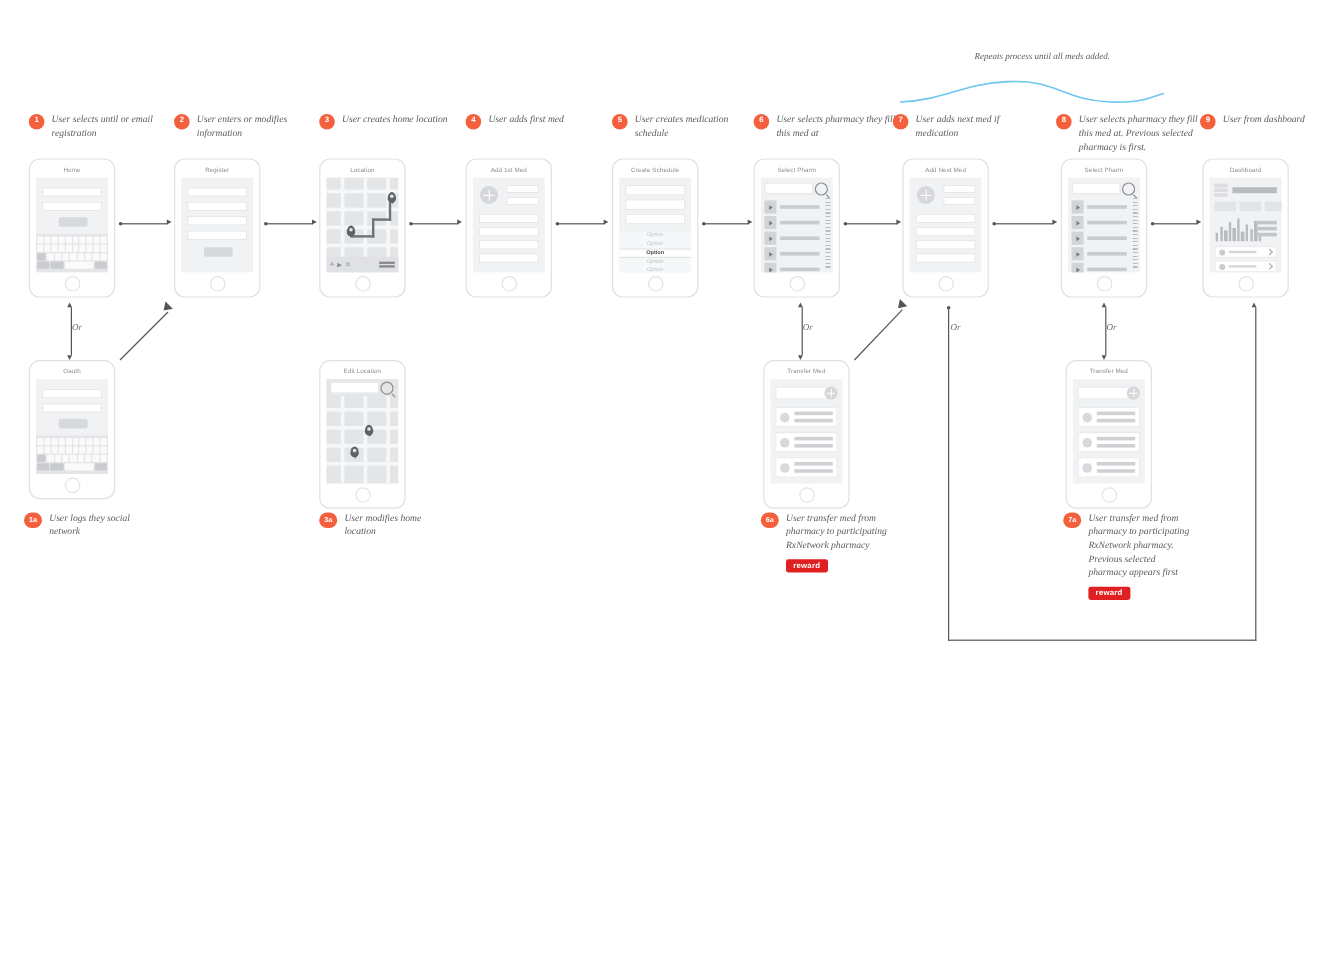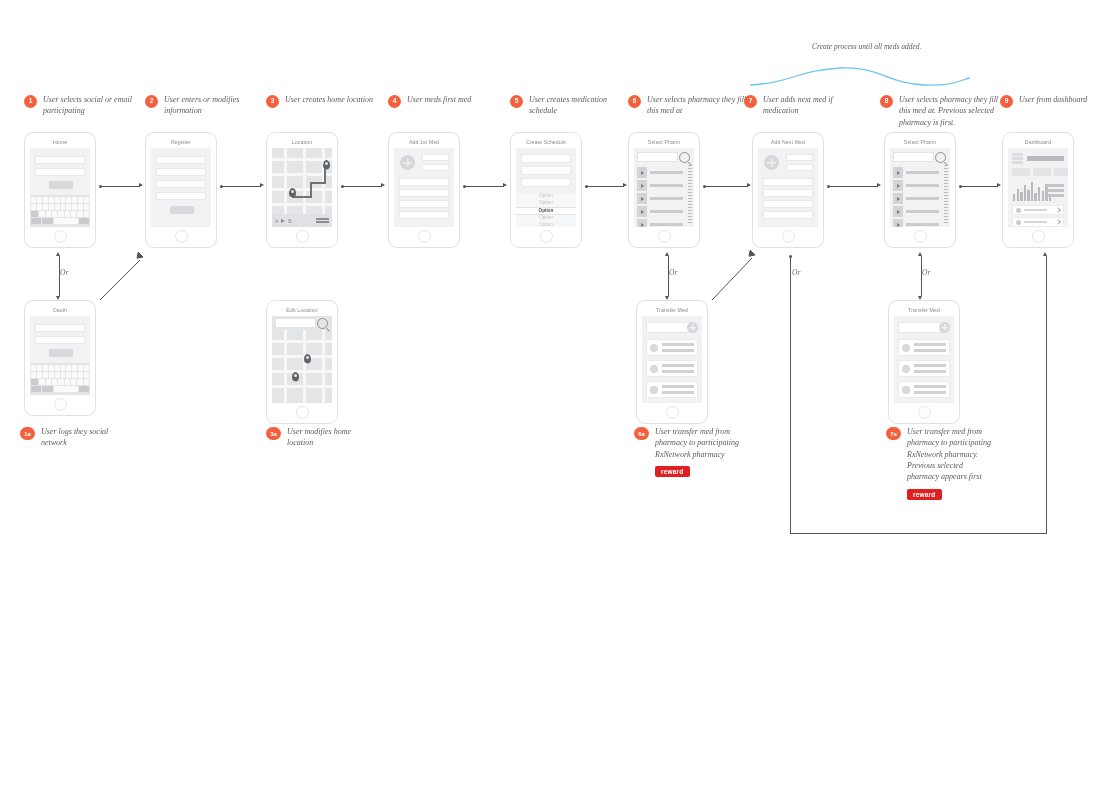--- a/index.html
+++ b/index.html
@@ -97,39 +97,39 @@
   .brace-txt{position:absolute;font-family:"Liberation Serif",serif;font-style:italic;
     font-size:7.5px;color:#5b5b5b;}
 </style>
 </head>
 <body>
 
 <div id="canvas">
     <div class="step" style="left:24px;top:94px;width:120px;">
       <div class="step-num">1</div>
       <div>
-        <div class="step-txt">User selects social or email participating</div>
+        <div class="step-txt">User selects until or email registration</div>
       </div>
     </div>
     <div class="step" style="left:145px;top:94px;width:120px;">
       <div class="step-num">2</div>
       <div>
         <div class="step-txt">User enters or modifies information</div>
       </div>
     </div>
     <div class="step" style="left:266px;top:94px;width:110px;">
       <div class="step-num">3</div>
       <div>
         <div class="step-txt">User creates home location</div>
       </div>
     </div>
     <div class="step" style="left:388px;top:94px;width:120px;">
       <div class="step-num">4</div>
       <div>
-        <div class="step-txt">User meds first med</div>
+        <div class="step-txt">User adds first med</div>
       </div>
     </div>
     <div class="step" style="left:510px;top:94px;width:110px;">
       <div class="step-num">5</div>
       <div>
         <div class="step-txt">User creates medication schedule</div>
       </div>
     </div>
     <div class="step" style="left:628px;top:94px;width:120px;">
       <div class="step-num">6</div>
@@ -614,14 +614,14 @@
     <div class="conn" style="left:921px;top:256px;width:1px;height:40px;"></div>
     <div class="arrow ar-u" style="left:918.4px;top:252px;"></div>
     <div class="arrow ar-d" style="left:918.4px;top:296px;"></div>
     <div class="orlbl" style="left:922px;top:268px;">Or</div>
     <div class="conn" style="left:790px;top:256px;width:1px;height:278px;"></div>
     <div class="dot" style="left:788.5px;top:254.5px;"></div>
     <div class="conn" style="left:790px;top:533px;width:257px;height:1px;"></div>
     <div class="conn" style="left:1046px;top:256px;width:1px;height:278px;"></div>
     <div class="arrow ar-u" style="left:1043.4px;top:252px;"></div>
     <div class="orlbl" style="left:792px;top:268px;">Or</div>
-    <div class="brace-txt" style="left:812px;top:42px;">Create process until all meds added.</div>
+    <div class="brace-txt" style="left:812px;top:42px;">Repeats process until all meds added.</div>
   </div>
 
 </body></html>

